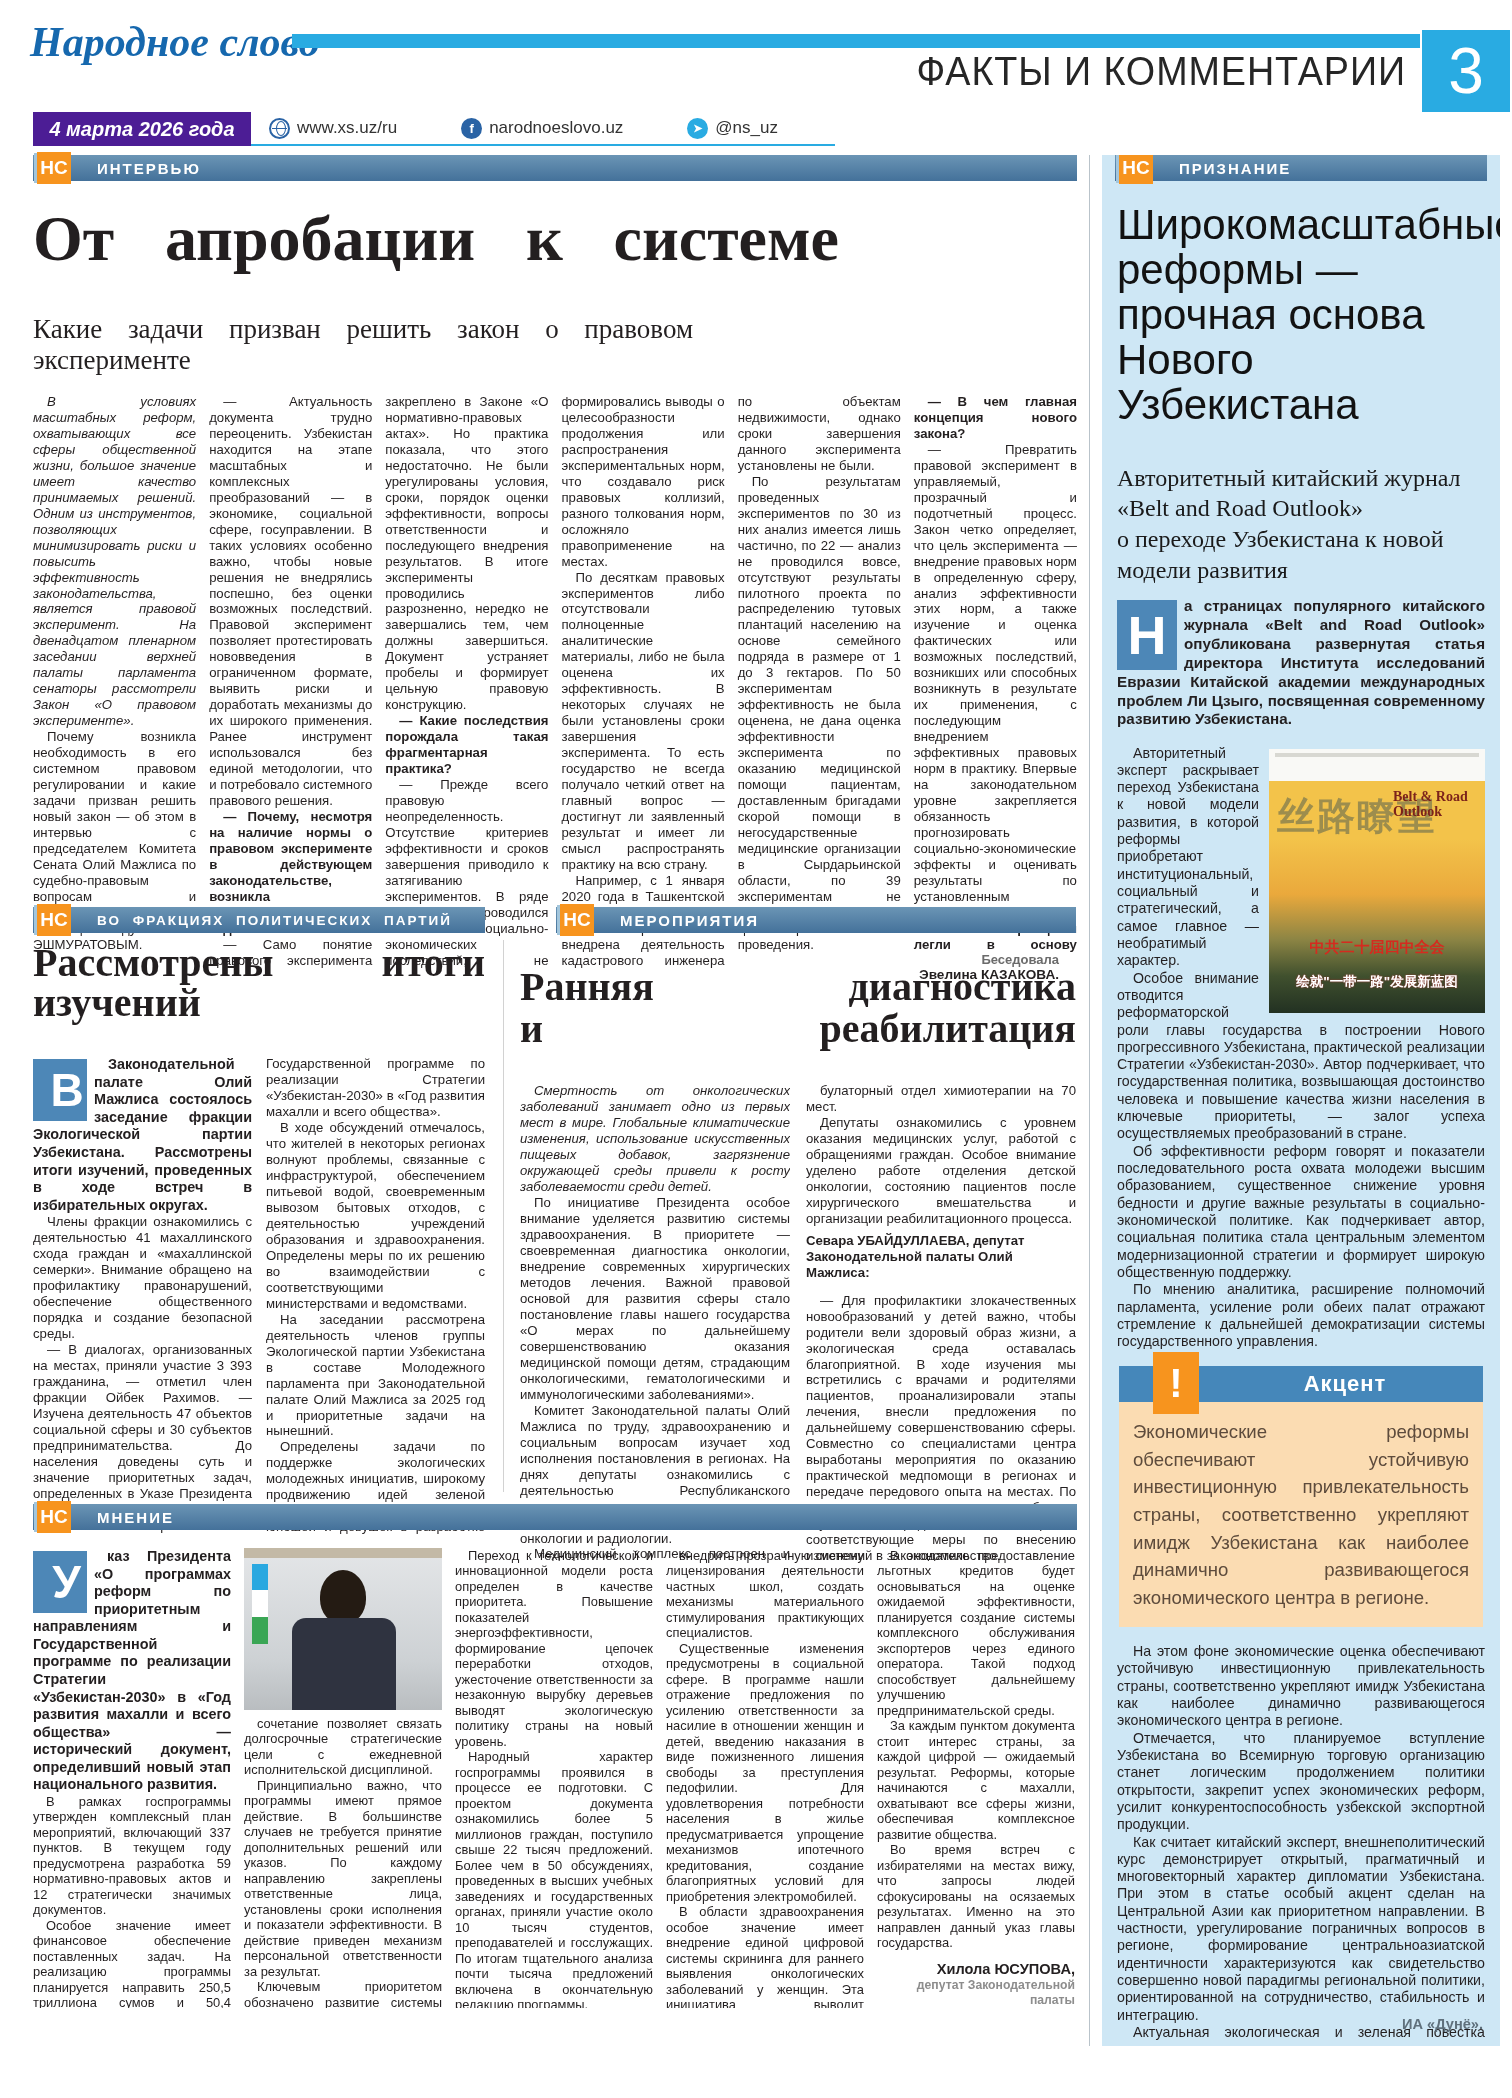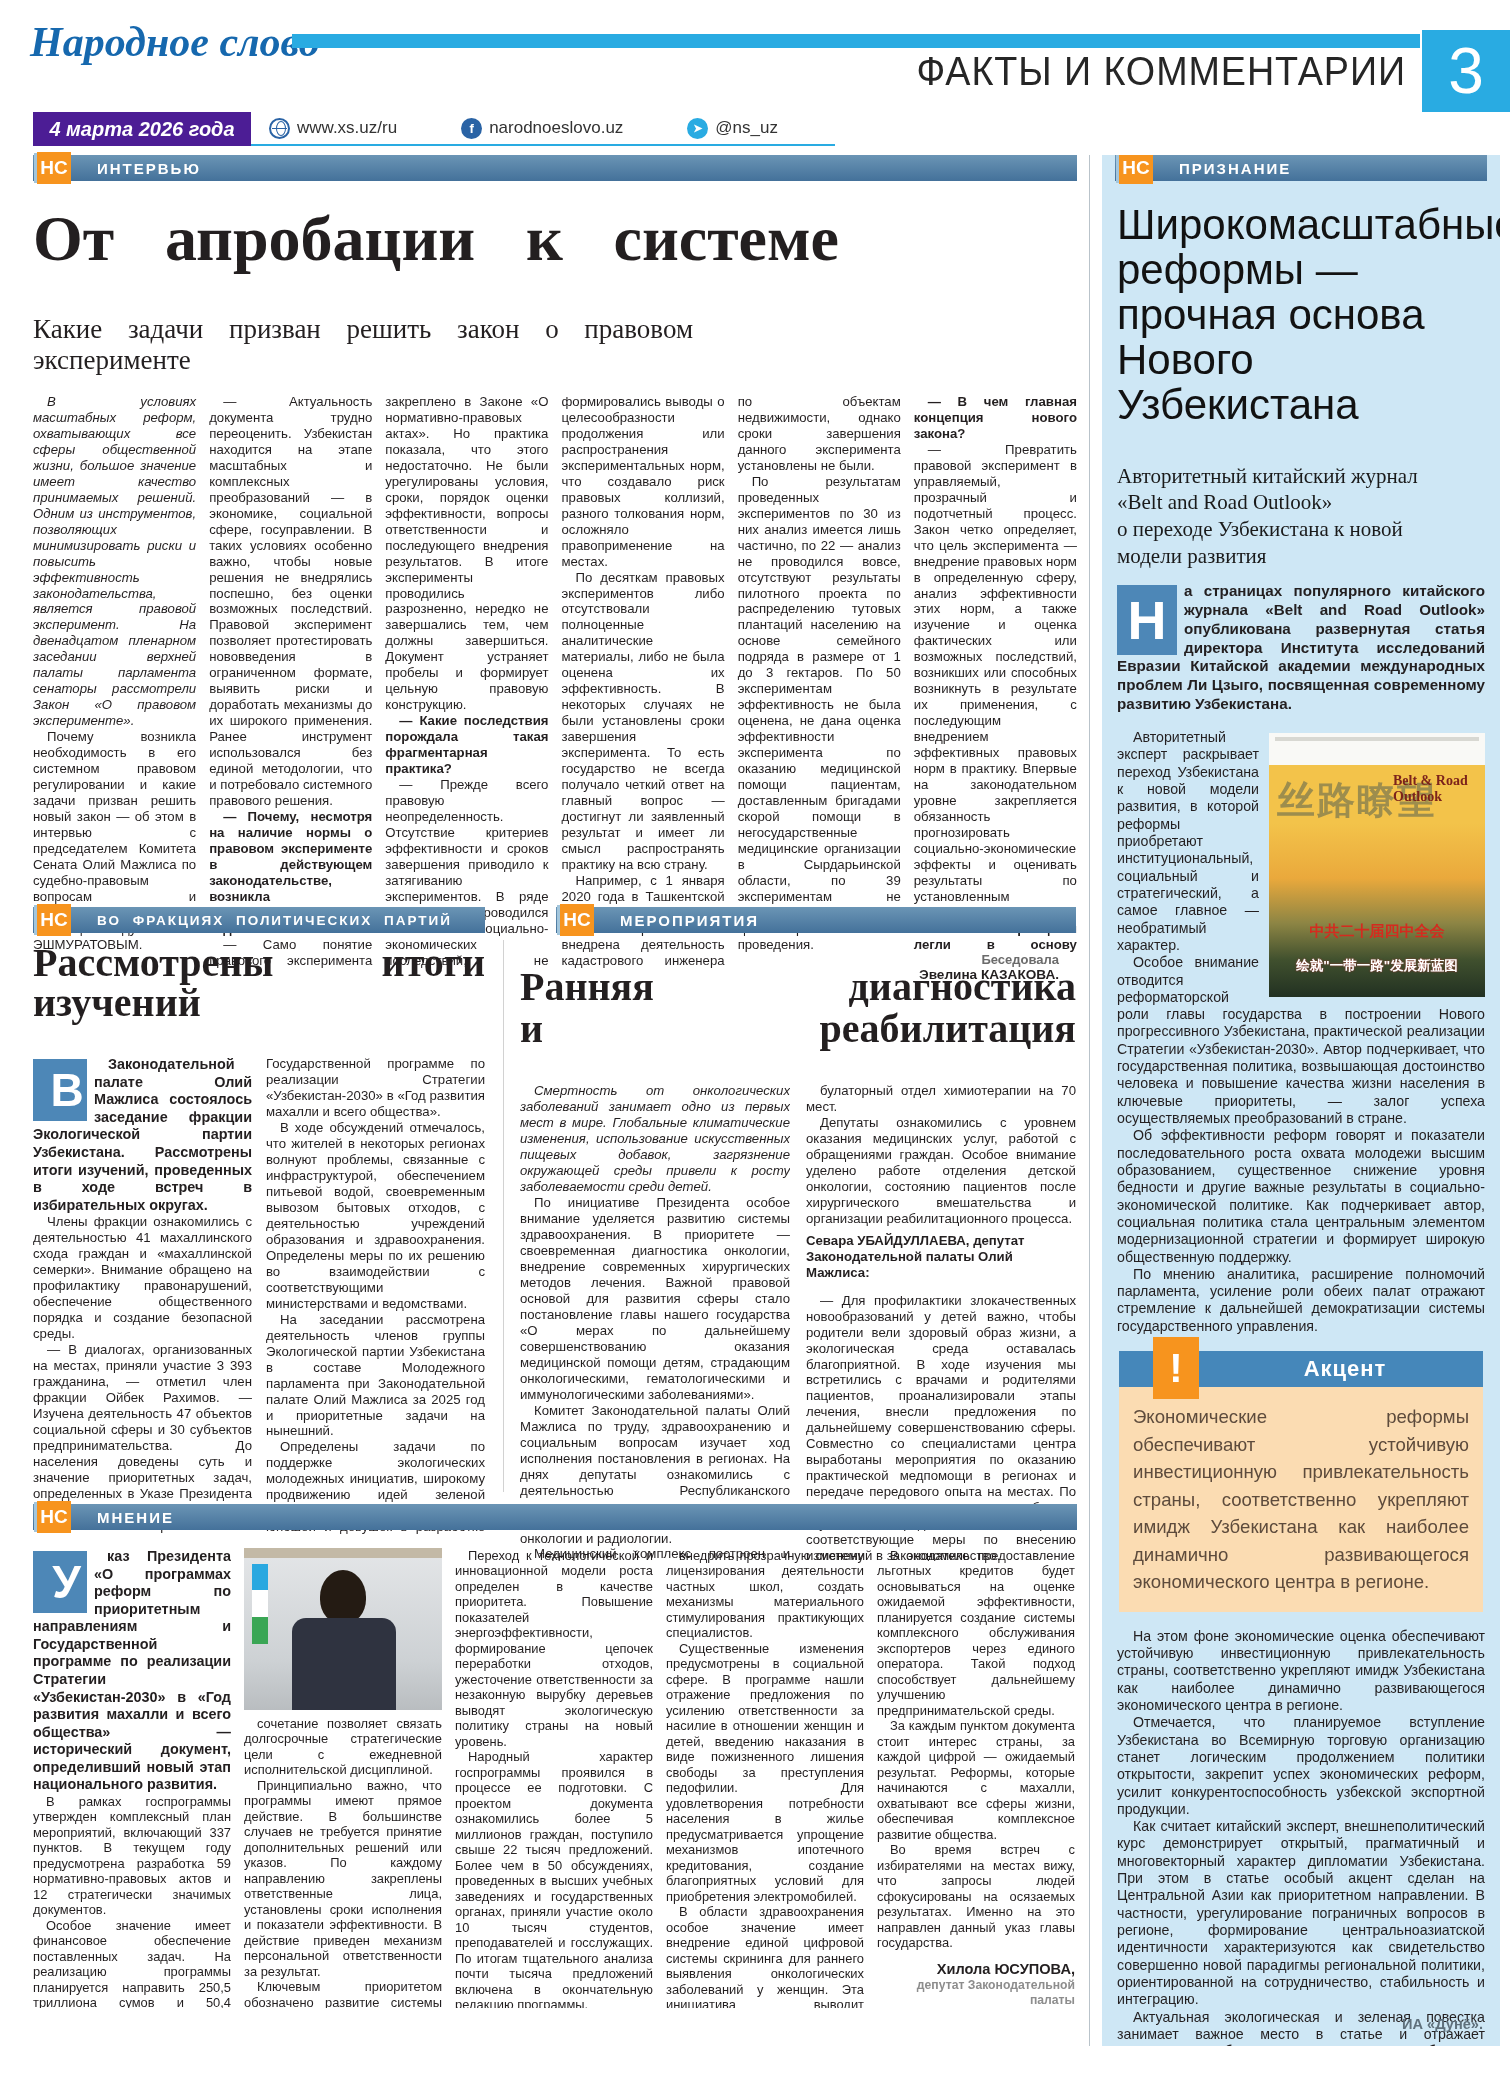--- a/index.html
+++ b/index.html
@@ -78,21 +78,21 @@
   .op-photo .torso{position:absolute;left:48px;top:70px;width:104px;height:92px;border-radius:14px 14px 0 0;background:#2f3340;}
   .op-photo .flag{position:absolute;left:8px;top:16px;width:16px;height:80px;background:linear-gradient(180deg,#2aa8e0 33%,#fff 33% 66%,#3aa655 66%);}
   .op-sig{text-align:right;margin-top:10px;}
   .op-sig .n{font-weight:700;font-size:14.6px;}
   .op-sig .r{font-weight:700;font-size:12.2px;color:#8d8d8d;line-height:1.25;}
   
   .panel{position:absolute;left:1102px;top:155px;width:398px;height:1891px;background:#cee7f5;
          box-sizing:border-box;padding:0 15px;overflow:hidden;}
   .panel .rubric{margin:0 -2px;}
   .h-rec{font-size:42px;line-height:1.07;font-weight:400;color:#121212;white-space:pre-line;margin-top:22px;letter-spacing:0;}
-  .sub-rec{font-family:"Liberation Serif",serif;font-size:21px;line-height:1.28;white-space:pre-line;margin-top:16px;color:#1a1a1a;}
+  .sub-rec{font-family:"Liberation Serif",serif;font-size:24px;line-height:1.28;white-space:pre-line;margin-top:16px;color:#1a1a1a;}
   .rec-lead{font-weight:700;font-size:15.2px;line-height:1.24;text-align:justify;margin-top:12px;}
   .rec-lead .dc{width:60px;height:70px;font-size:54px;}
   .rec-body p{margin:0;text-indent:16px;text-align:justify;font-size:14.2px;line-height:1.22;}
   .cover{float:right;width:216px;height:264px;margin:4px 0 6px 10px;position:relative;overflow:hidden;
          background:linear-gradient(180deg,#f9f9f6 0 12%,#f3c34a 12% 34%,#eaa93c 55%,#8d8544 72%,#40502e 86%,#223122 100%);}
   .cover .strip{position:absolute;top:4px;left:6px;right:6px;height:4px;background:#d8d8d2;}
   .cover .cn{position:absolute;top:42px;left:8px;font-size:38px;font-weight:700;color:#9d8d4d;letter-spacing:2px;}
   .cover .en{position:absolute;top:40px;right:6px;width:86px;font-family:"Liberation Serif",serif;
              font-weight:700;font-size:14px;line-height:1.1;color:#7c231b;text-align:left;}
   .cover .l1{position:absolute;bottom:56px;width:100%;text-align:center;color:#d42b1f;font-weight:700;font-size:15px;}

